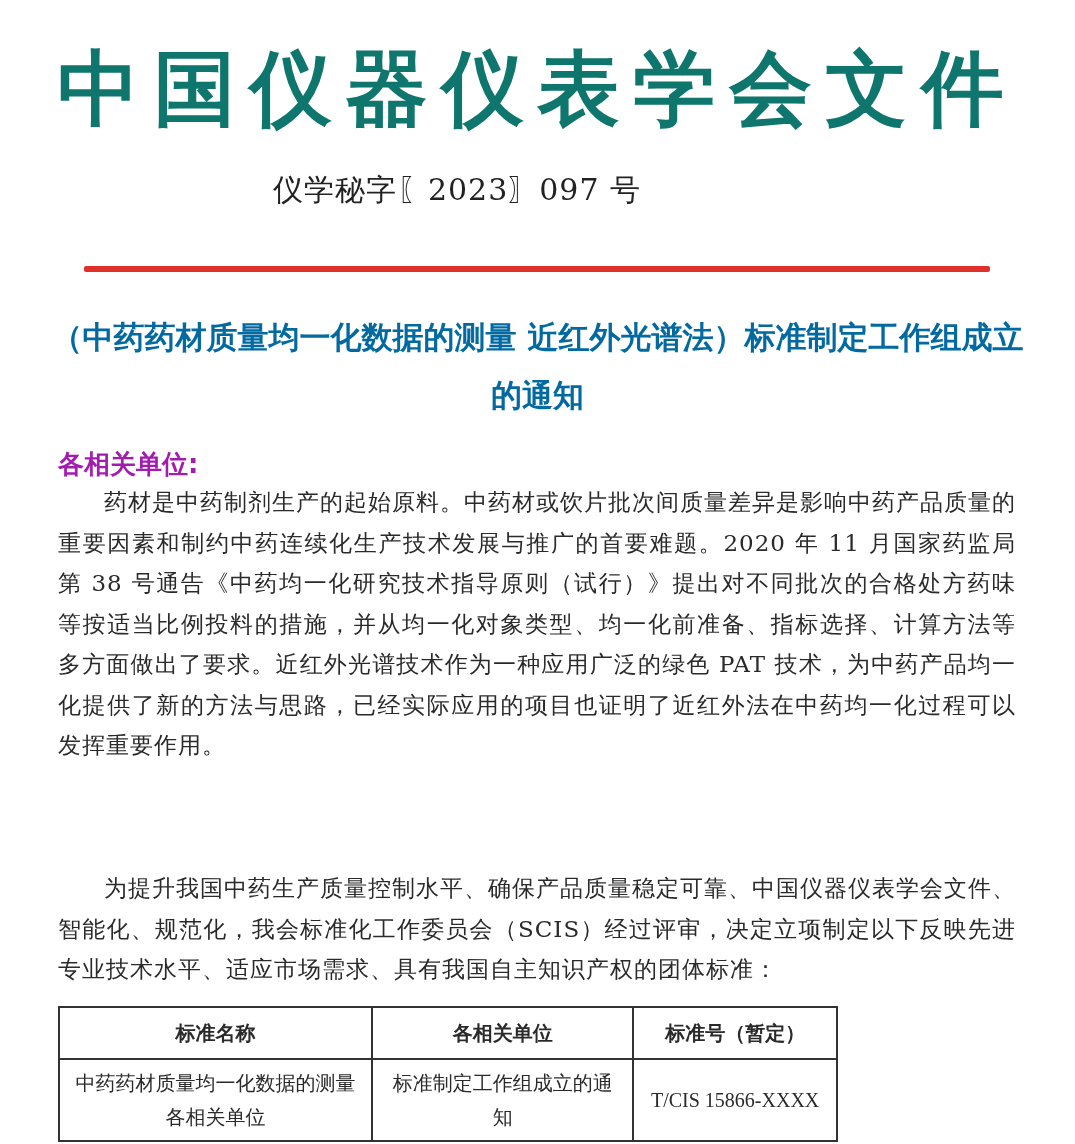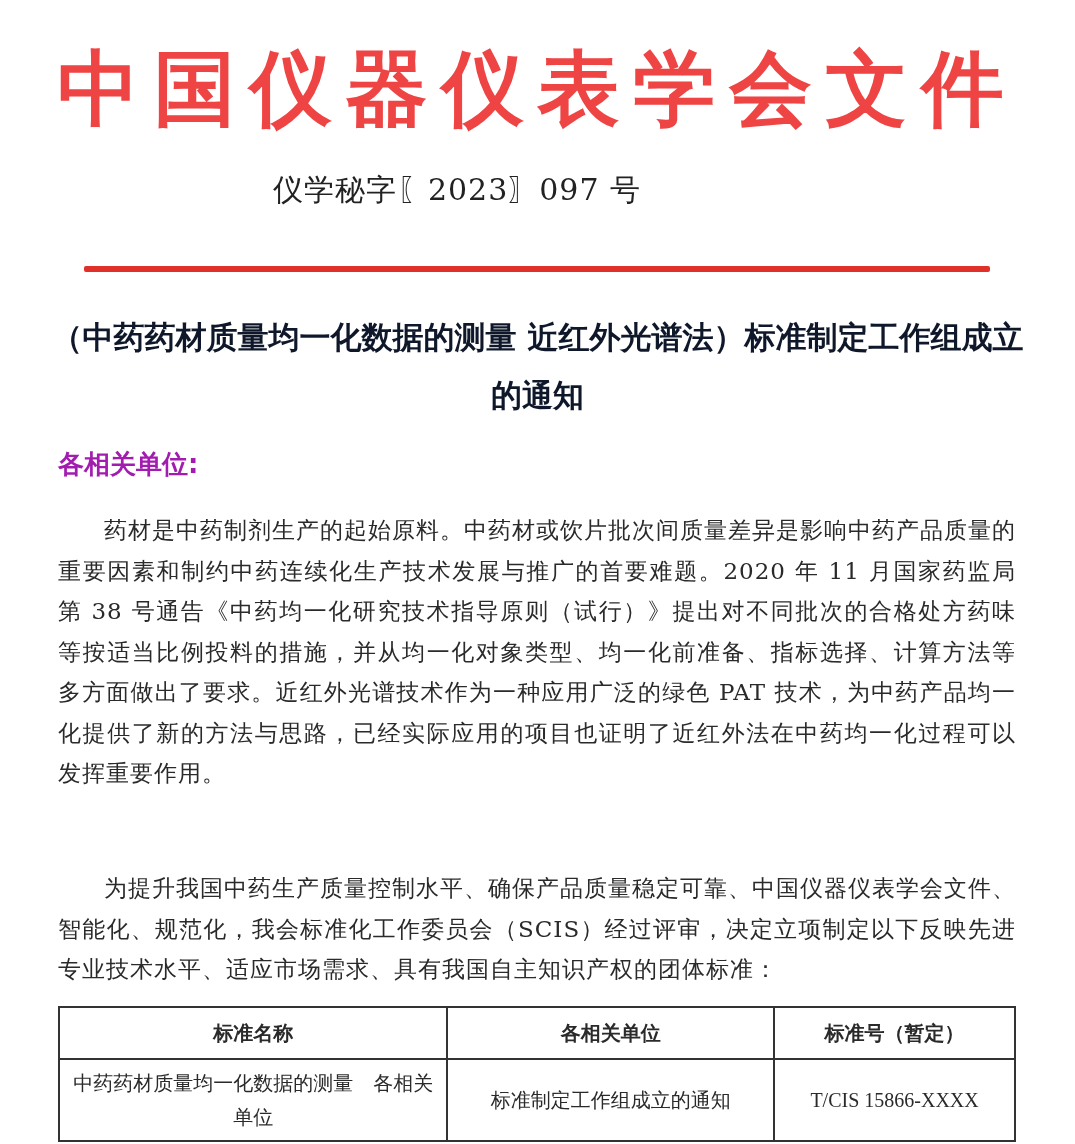--- a/index.html
+++ b/index.html
@@ -19,21 +19,21 @@
       position: absolute;
       left: 0;
       top: 38px;
       width: 1075px;
       text-align: center;
       font-family: "DejaVu Serif", "Liberation Serif", serif;
       font-size: 82px;
       font-weight: bold;
       letter-spacing: 14px;
       line-height: 100px;
-      color: #ef4444;
+      color: #0f766e;
     }
     .docnum {
       position: absolute;
       left: 0;
       top: 170px;
       width: 914px;
       text-align: center;
       font-size: 30px;
       line-height: 40px;
       color: #222;
@@ -51,21 +51,21 @@
     .title {
       position: absolute;
       left: 40px;
       top: 308px;
       width: 995px;
       text-align: center;
       font-family: "DejaVu Sans", "Liberation Sans", sans-serif;
       font-weight: bold;
       font-size: 31px;
       line-height: 58px;
-      color: #0f172a;
+      color: #0369a1;
     }
     .salutation {
       position: absolute;
       left: 58px;
       top: 446px;
       font-family: "DejaVu Sans", "Liberation Sans", sans-serif;
       font-weight: bold;
       font-size: 26px;
       line-height: 36px;
       color: #a21caf;
@@ -74,27 +74,27 @@
       position: absolute;
       left: 58px;
       width: 958px;
       font-size: 23px;
       line-height: 40.5px;
       color: #2a2a2a;
       text-align: justify;
       text-indent: 46px;
       letter-spacing: 1px;
     }
-    .para1 { top: 510px; }
+    .para1 { top: 482px; }
     .para2 { top: 868px; }
     table.std {
       position: absolute;
       left: 58px;
       top: 1006px;
-      width: 958px;
+      width: 780px;
       border-collapse: collapse;
       font-size: 20px;
       color: #2a2a2a;
     }
     table.std th, table.std td {
       border: 2px solid #333;
       text-align: center;
       vertical-align: middle;
       padding: 4px 10px;
       font-weight: bold;

